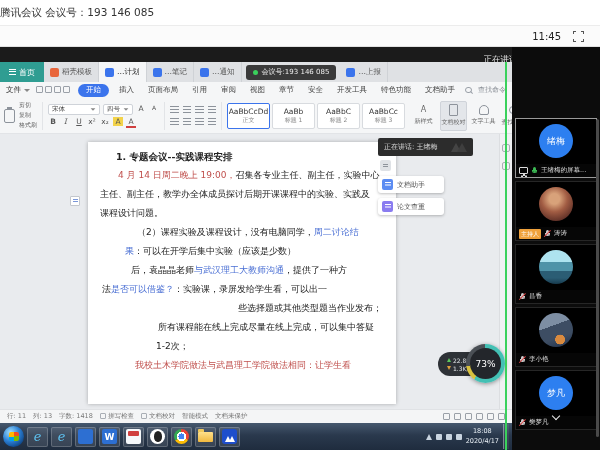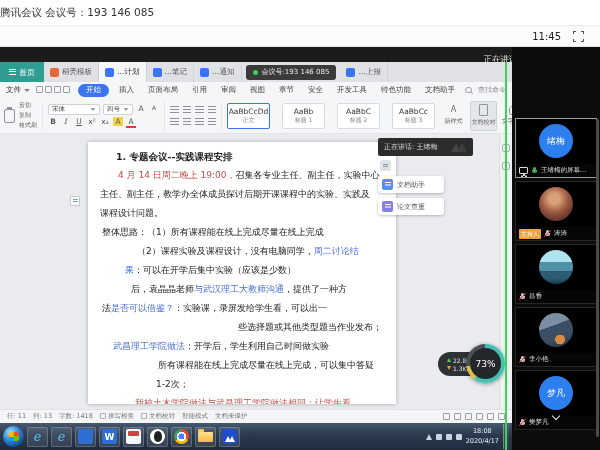--- a/index.html
+++ b/index.html
@@ -53,21 +53,21 @@
   .fbox { height:11px; background:#fff; border:1px solid #cfd3d9; border-radius:2px; font-size:6.5px; color:#444; display:flex; align-items:center; justify-content:space-between; padding:0 3px; }
   .fbox .caret { transform:scale(.8); }
   .fb1 { width:52px; } .fb2 { width:30px; }
   .fglyph { font-size:7.5px; color:#555; width:10px; text-align:center; }
   .fg-b { font-weight:bold; } .fg-i { font-style:italic; font-family:"DejaVu Serif",serif; } .fg-u { text-decoration:underline; }
   .fg-red { border-bottom:2px solid #d04040; } .fg-hl { background:#f3d34a; }
   .lines-ico { width:9px; height:8px; background:repeating-linear-gradient(#8d939b 0 1px, transparent 1px 3px); }
   .lines-ico.c { width:8px; }
   .pgrp { display:flex; flex-direction:column; gap:4px; flex:none; }
   .prow { display:flex; gap:4px; align-items:center; }
-  .styles { display:flex; gap:12px; flex:none; }
+  .styles { display:flex; gap:2px; flex:none; }
   .stycell { width:43px; height:26px; background:#fff; border:1px solid #d8dbdf; border-radius:2px; display:flex; flex-direction:column; align-items:center; justify-content:center; overflow:hidden; }
   .stycell.sel { border-color:#3b74ec; }
   .sty-sample { font-size:7.5px; color:#333; line-height:9px; white-space:nowrap; }
   .sty-label { font-size:6px; color:#888; line-height:8px; white-space:nowrap; }
   .tools { display:flex; gap:3px; flex:none; }
   .tool { width:27px; height:30px; display:flex; flex-direction:column; align-items:center; justify-content:center; gap:2px; border-radius:2px; }
   .tool.pressed { background:#e3e6ea; border:1px solid #cfd3d9; }
   .tool-label { font-size:6px; color:#666; white-space:nowrap; }
   .tico-doc { width:9px; height:12px; border:1.2px solid #8d939b; border-radius:1px; }
   .tico-aa { font-size:8px; color:#666; line-height:10px; }
@@ -324,27 +324,25 @@
 
       <div class="docarea">
         <div class="margin-ico">
             <i></i>
           </div>
         <div class="page">
             <div class="dline bold" style="padding-left: 16px;"><span class="c-k">1. 专题会议--实践课程安排</span></div>
             <div class="dline" style="padding-left: 18px;"><span class="c-r">4 月 14 日周二晚上 19:00，</span><span class="c-k">召集各专业主任、副主任，实验中心</span></div>
             <div class="dline" style="padding-left: 0px;"><span class="c-k">主任、副主任，教学办全体成员探讨后期开课课程中的实验、实践及</span></div>
             <div class="dline" style="padding-left: 0px;"><span class="c-k">课程设计问题。</span></div>
-            <div class="dline" style="padding-left: 2px;"><span class="c-k">整体思路：（1）所有课程能在线上完成尽量在线上完成</span></div>
             <div class="dline" style="padding-left: 37px;"><span class="c-k">（2）课程实验及课程设计，没有电脑同学，</span><span class="c-b">周二讨论结</span></div>
             <div class="dline" style="padding-left: 25px;"><span class="c-b">果</span><span class="c-k">：可以在开学后集中实验（应该是少数）</span></div>
             <div class="dline" style="padding-left: 31px;"><span class="c-k">后，袁晶晶老师</span><span class="c-b">与武汉理工大教师沟通</span><span class="c-k">，提供了一种方</span></div>
             <div class="dline" style="padding-left: 2px;"><span class="c-k">法</span><span class="c-b">是否可以借鉴？</span><span class="c-k">：实验课，录屏发给学生看，可以出一</span></div>
             <div class="dline" style="padding-left: 0px; text-align: right;"><span class="c-k">些选择题或其他类型题当作业发布；</span></div>
-            <div class="dline" style="padding-left: 13px;"><span class="c-b">武昌理工学院做法</span><span class="c-k">：开学后，学生利用自己时间做实验</span></div>
             <div class="dline" style="padding-left: 58px;"><span class="c-k">所有课程能在线上完成尽量在线上完成，可以集中答疑</span></div>
             <div class="dline" style="padding-left: 56px;"><span class="c-k">1-2次；</span></div>
             <div class="dline" style="padding-left: 35px;"><span class="c-r">我校土木学院做法与武昌理工学院做法相同：让学生看</span></div>
           </div>
 
         <div class="speak-pill">
           <span>正在讲话: 王绪梅</span>
           <span class="mlogo"></span>
         </div>
         <div class="collapse-box">

